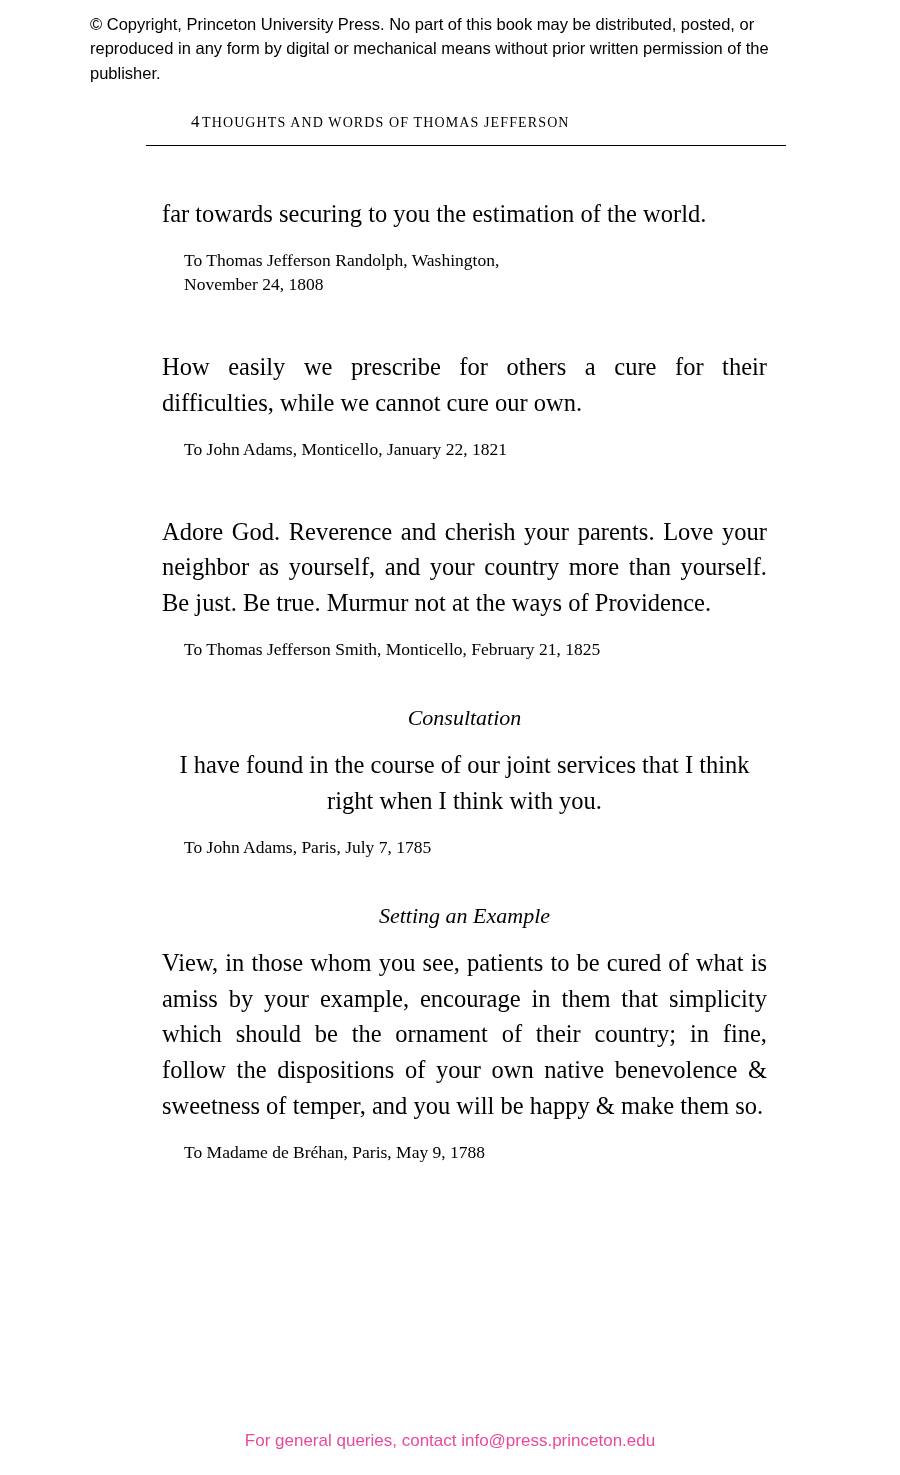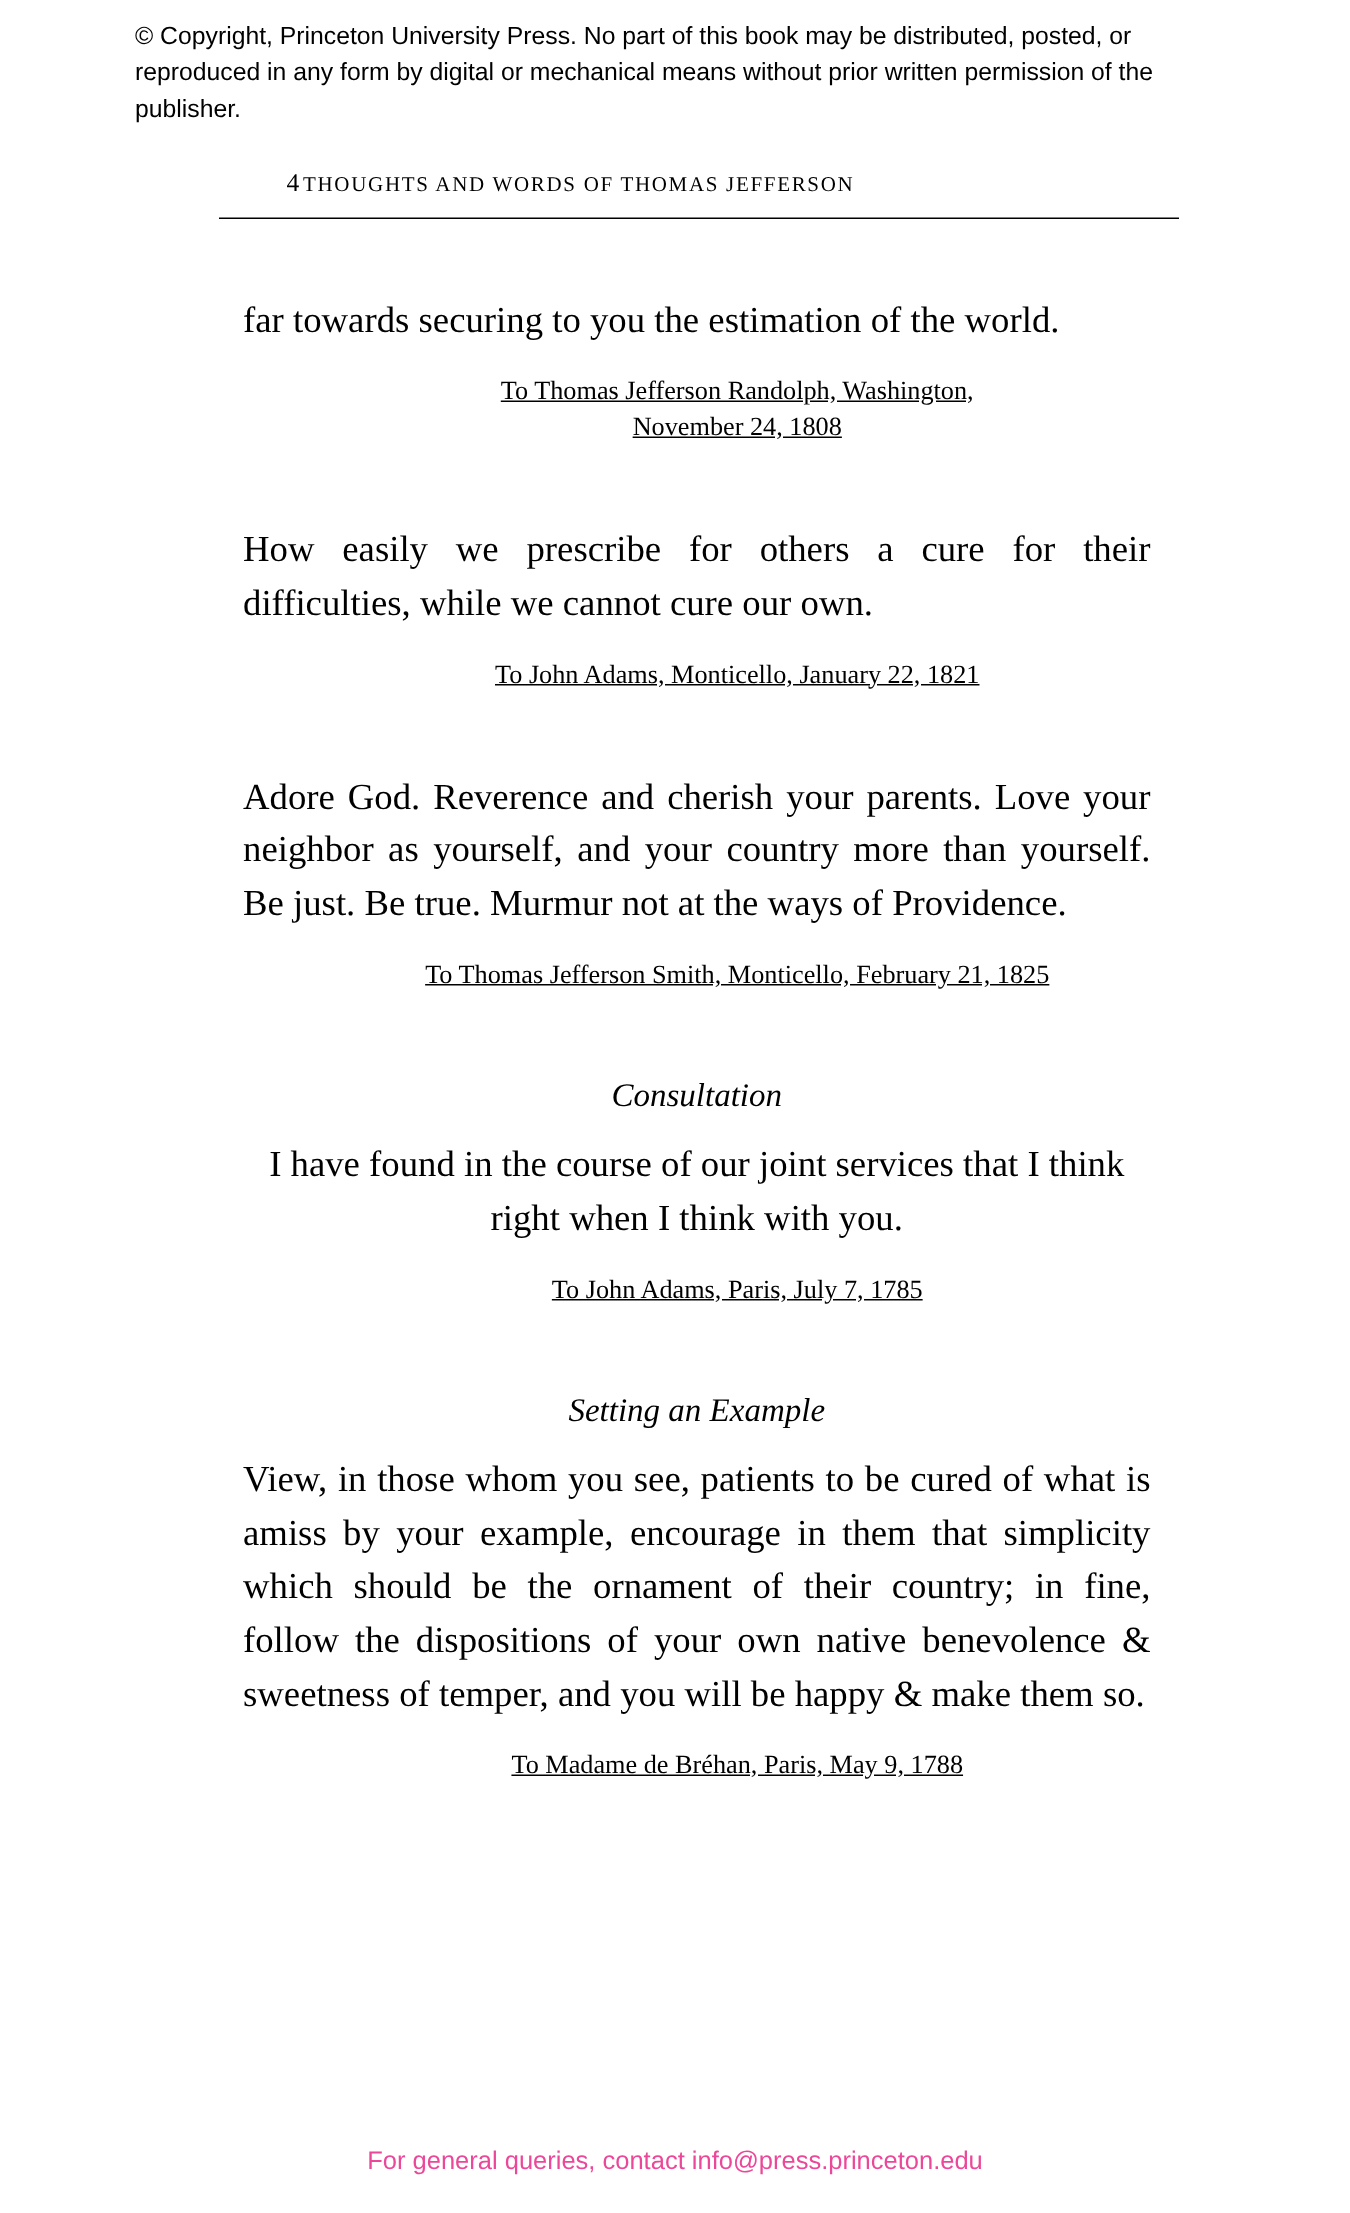--- a/index.html
+++ b/index.html
@@ -74,30 +74,29 @@
     text-justify: inter-word;
     margin: 16px;
   }
   .quote.nojust {
     text-align: center;
   }
 
   .attribution {
     font-size: 17.5px;
     line-height: 1.38;
-    margin: 3px 0 0 54px;
-    text-align: center;
-    text-decoration: underline;
+    margin: 3px 0 0 38px;
+    text-align: left;
   }
 
   .section-title {
     font-size: 22px;
     font-style: italic;
     text-align: center;
-    margin: 12px 0 2px 0;
+    margin: 0 0 2px 0;
   }
 
   .gap-lg { height: 37px; }
   .gap-sec { height: 44px; }
 
   
   .footer {
     position: absolute;
     bottom: 24px;
     left: 0;

